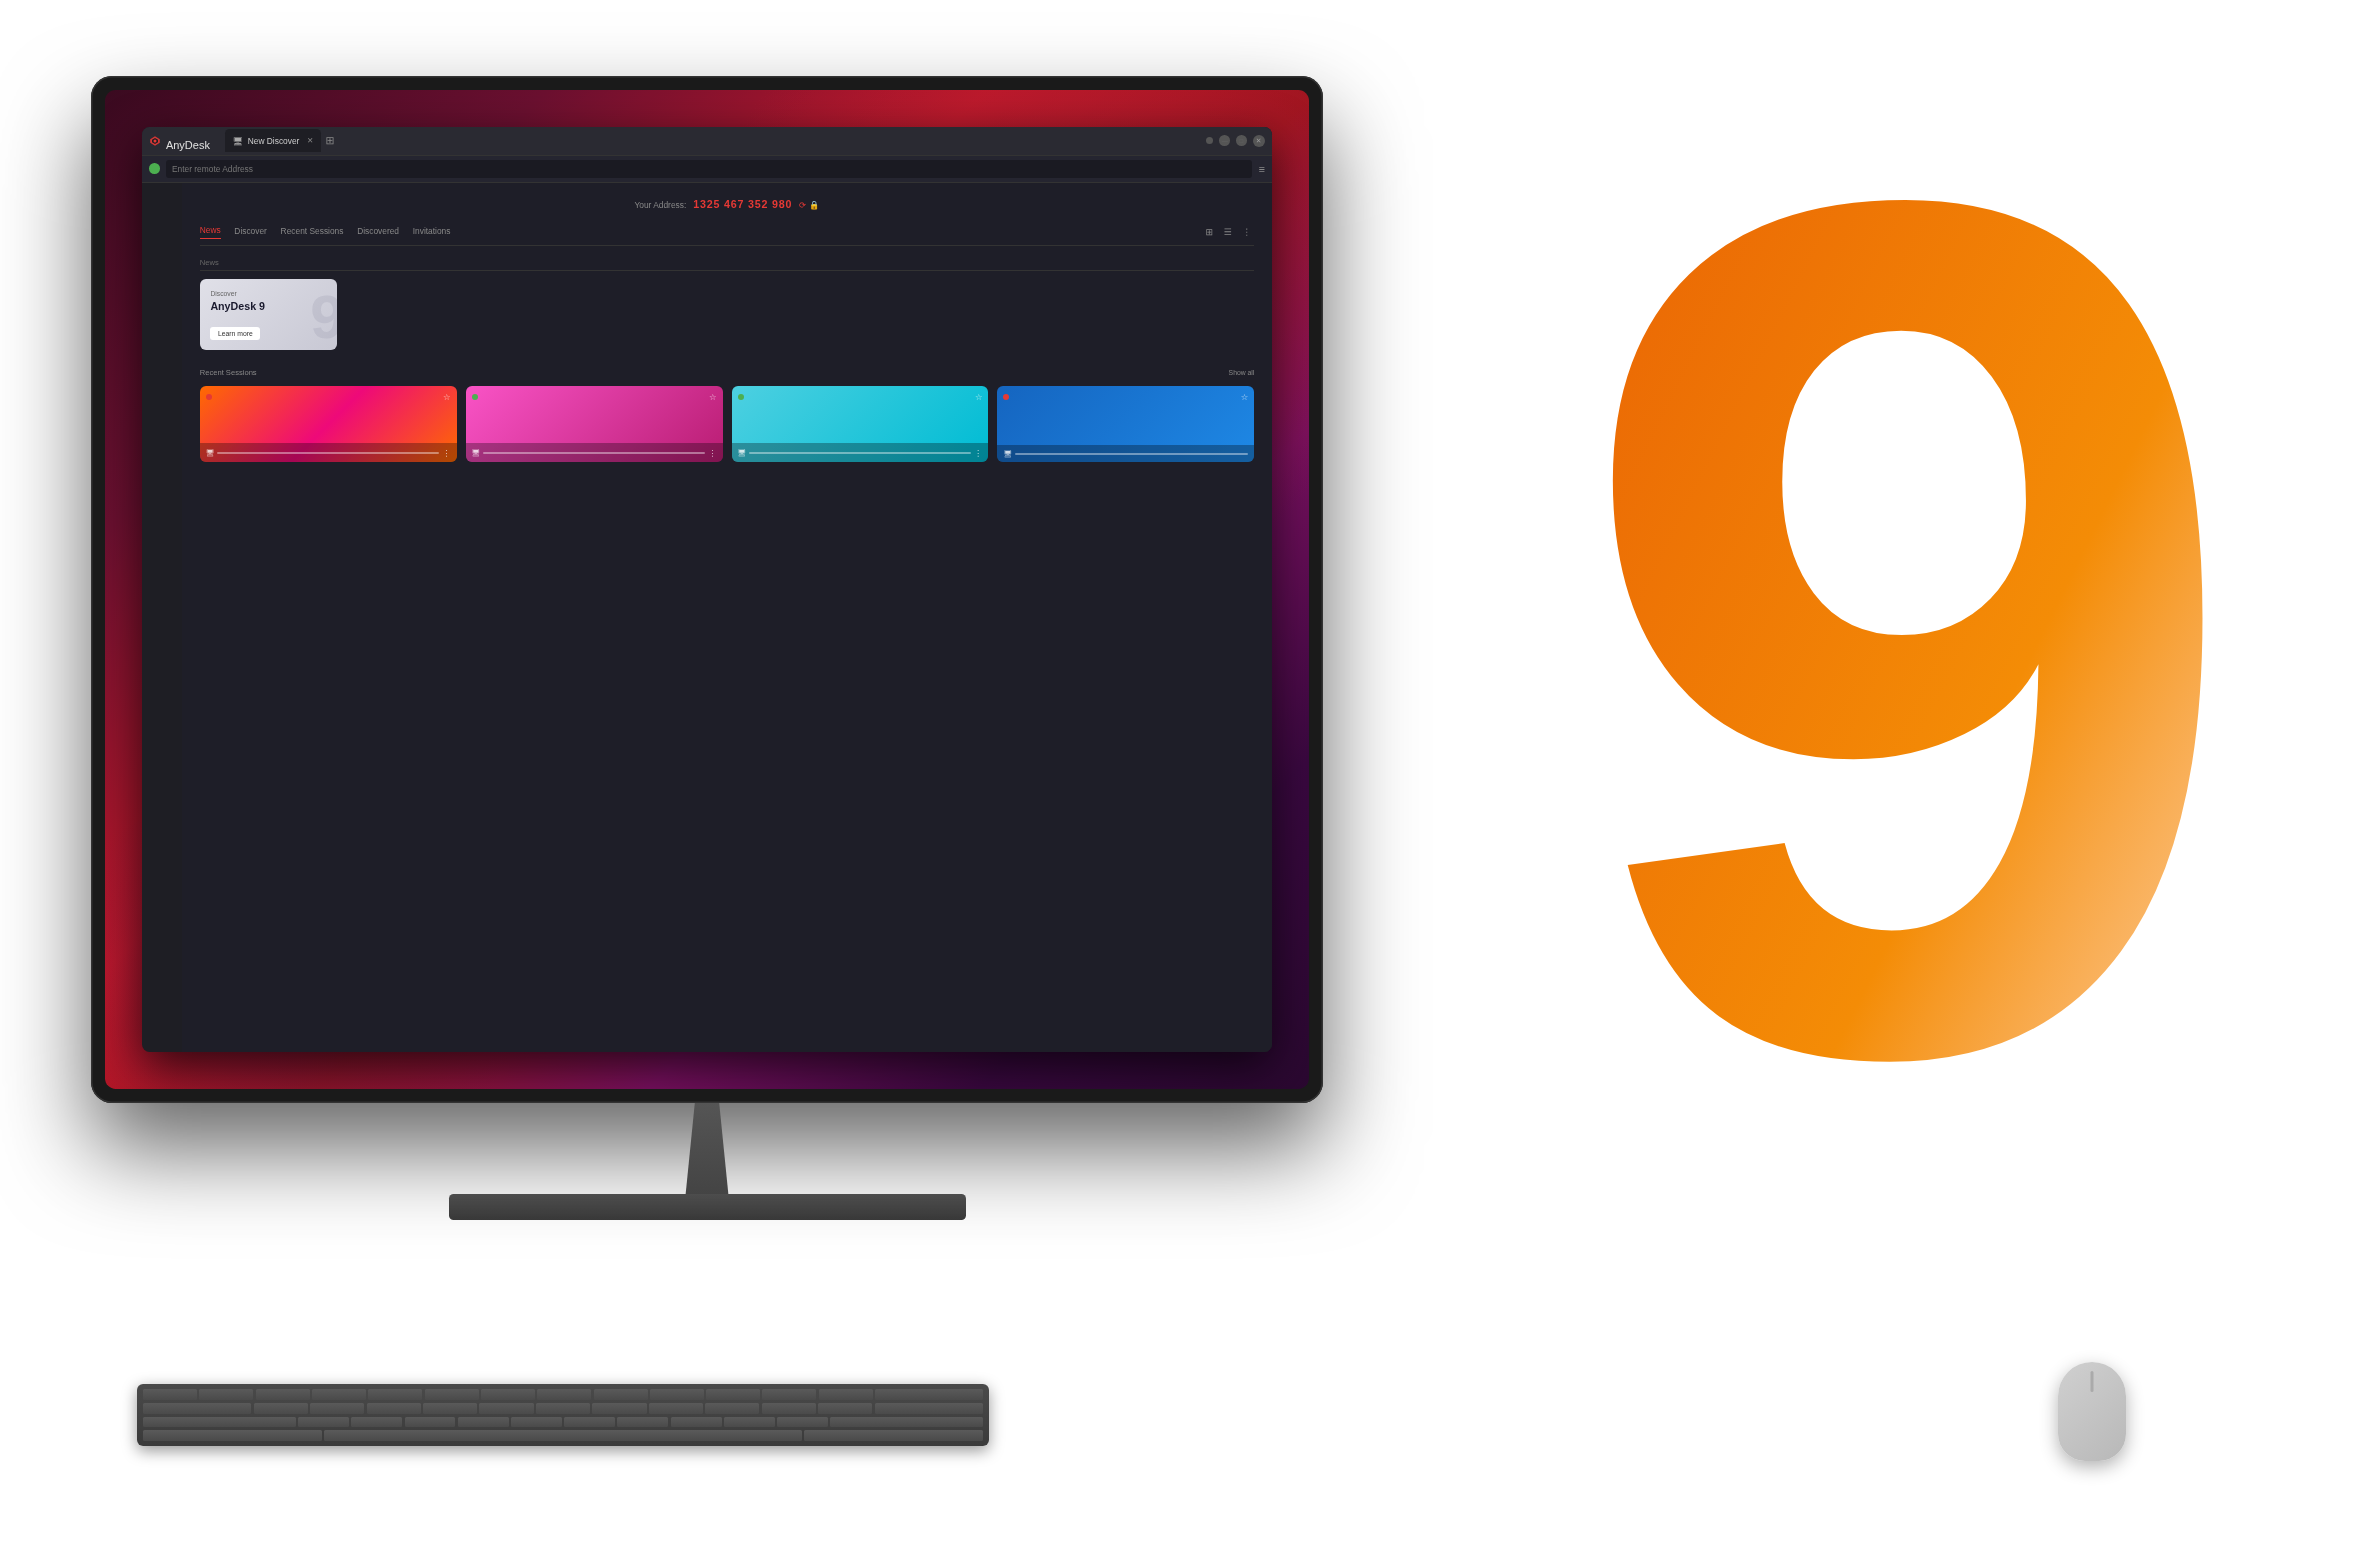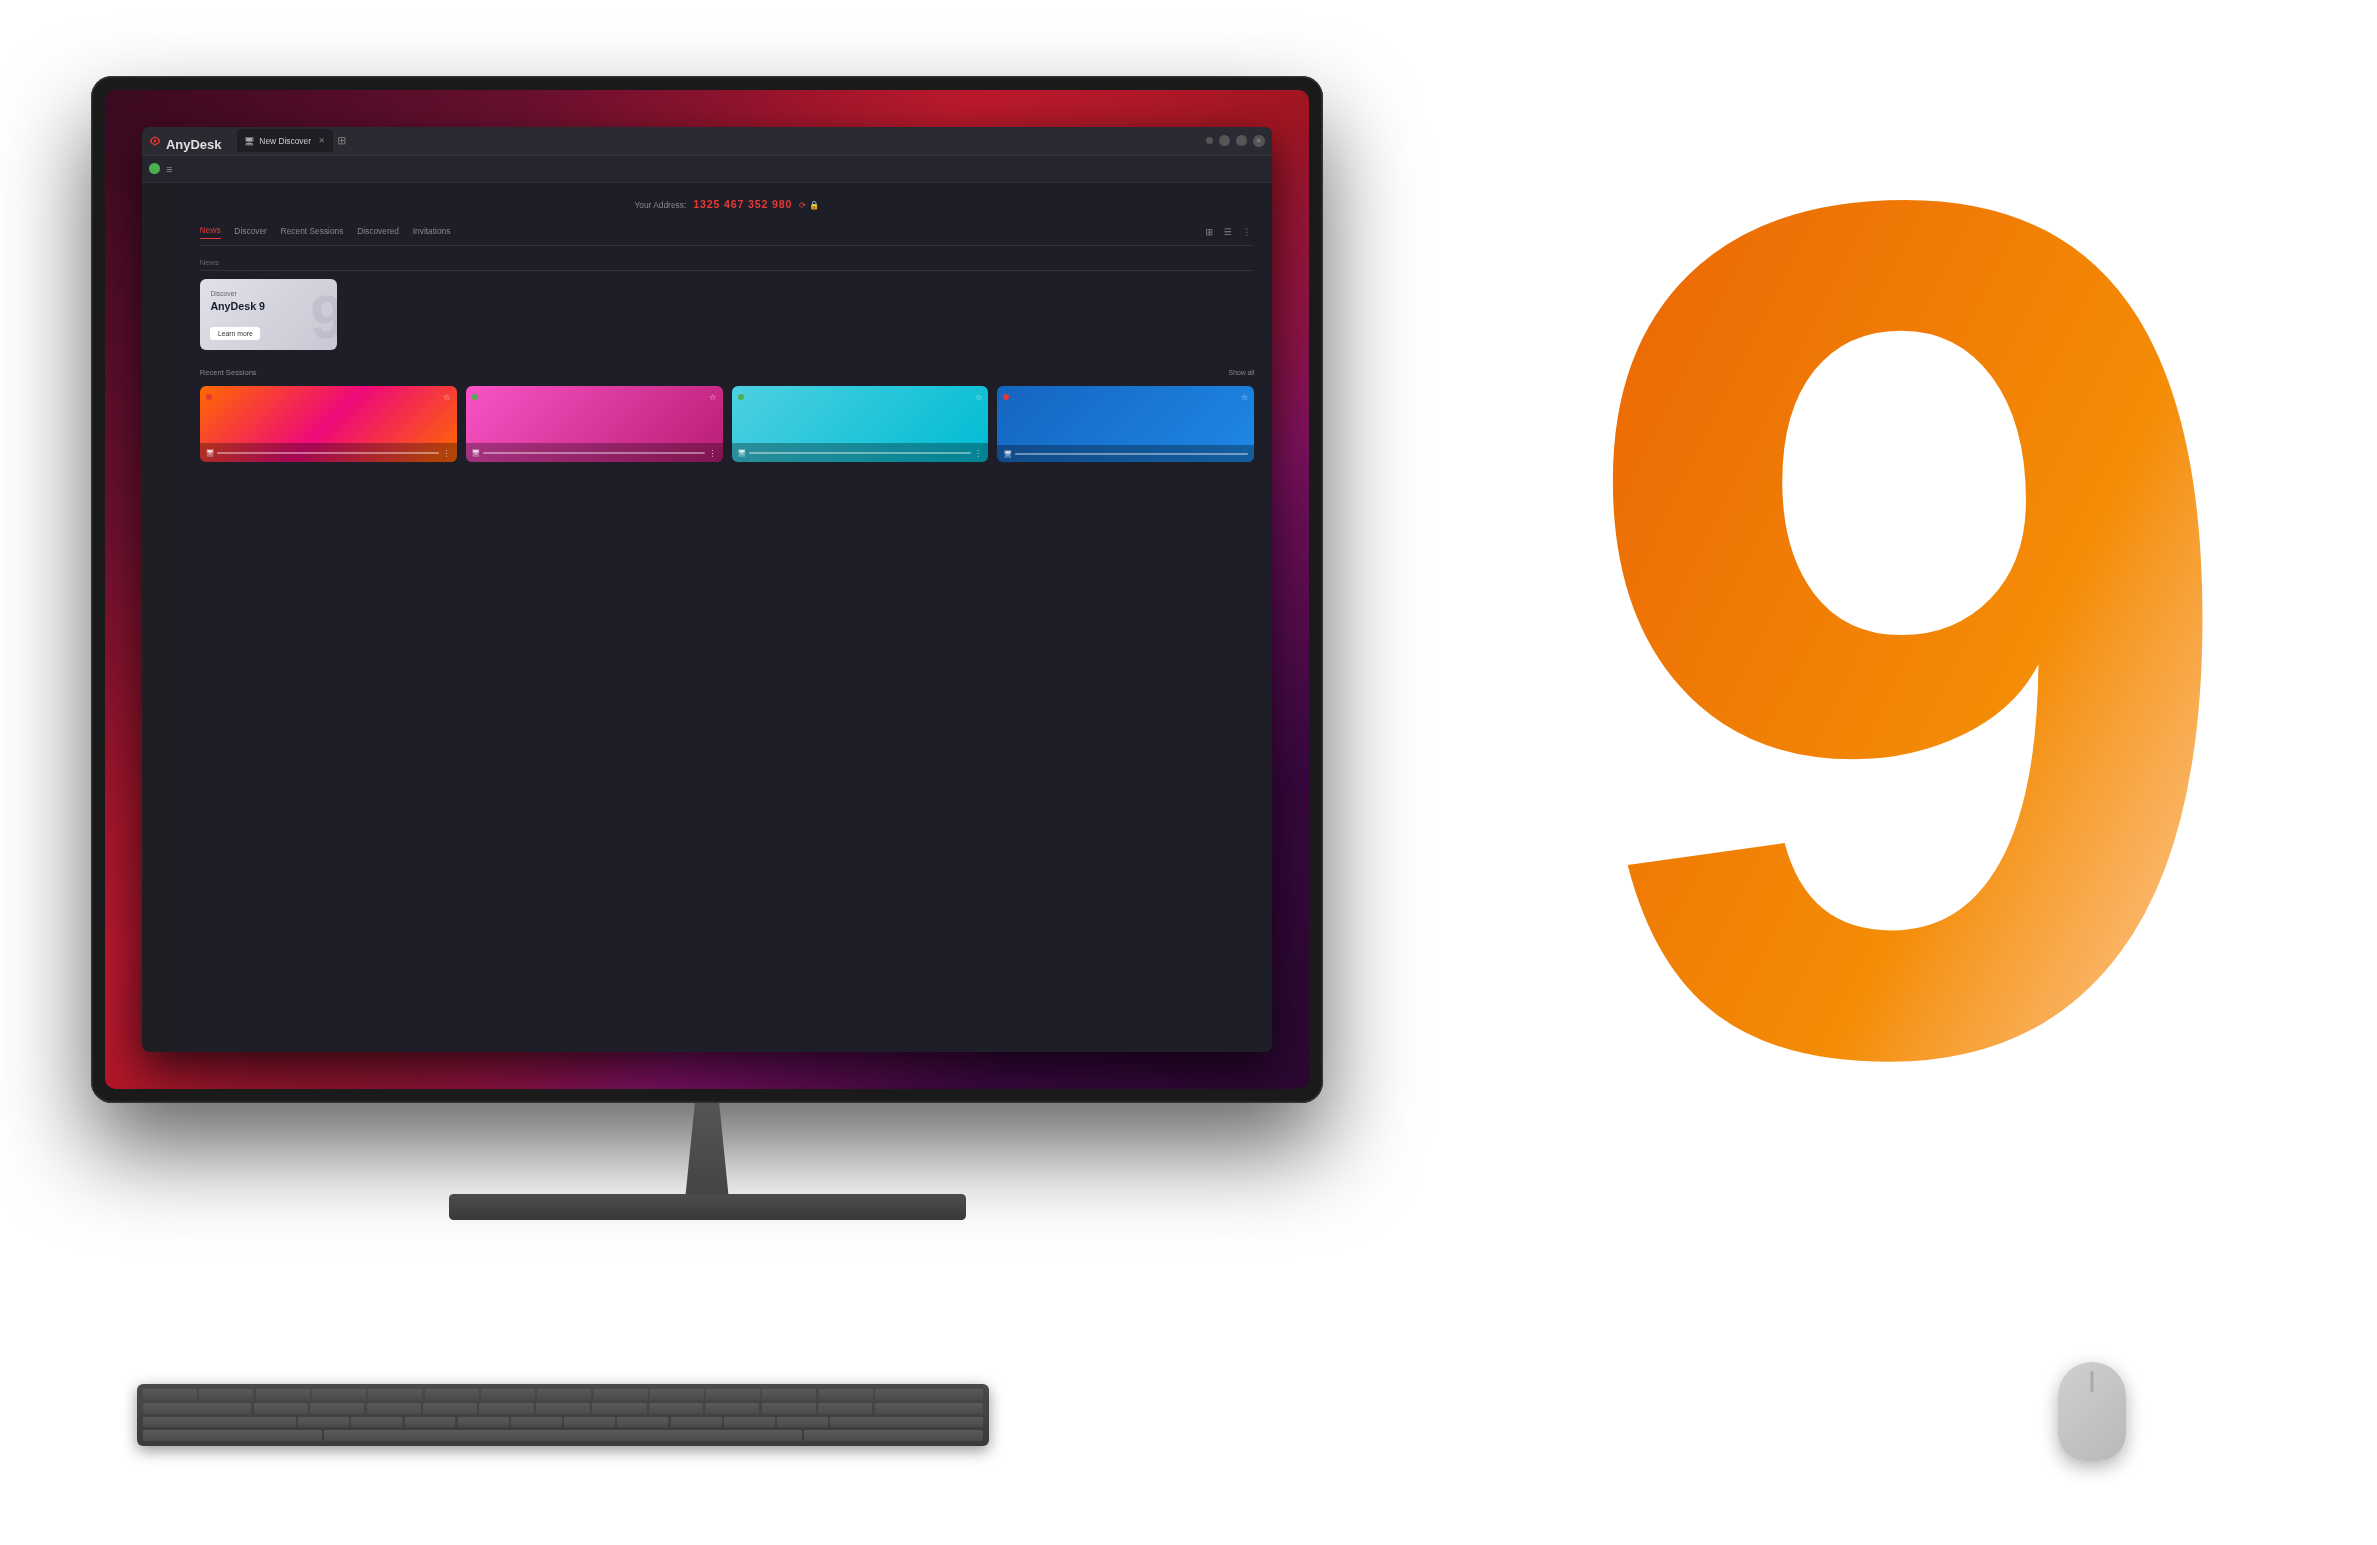--- a/index.html
+++ b/index.html
@@ -101,22 +101,22 @@
       margin-right: 6px;
     }
 
     .anydesk-logo-icon {
       width: 12px;
       height: 12px;
     }
 
     .title-bar-brand {
       color: #e0e0e0;
-      font-size: 13px;
-      font-weight: 700;
+      font-size: 11px;
+      font-weight: 400;
       margin-right: 9px;
       margin-top: 8px;
     }
 
     .title-tab {
       display: flex;
       align-items: center;
       background: #1e1e24;
       border-radius: 4.6px 4.6px 0 0;
       padding: 0 7.6px;
@@ -589,20 +589,21 @@
           <div class="title-bar-controls">
             <div class="win-dot"></div>
             <div class="window-btn win-min">—</div>
             <div class="window-btn win-max">□</div>
             <div class="win-close-btn">✕</div>
           </div>
         </div>
 
         <div class="address-bar">
           <div class="addr-green-dot"></div>
+          <input class="addr-input" type="text" placeholder="Enter remote Address" style="">
           <span class="addr-menu-btn">≡</span>
         </div>
 
         <div class="main-content">
 
           <div class="your-address">
             <span class="label">Your Address:</span>
             <span class="addr-num">1325 467 352 980</span>
             <span class="addr-icons">
               <span class="addr-icon">⟳</span>

